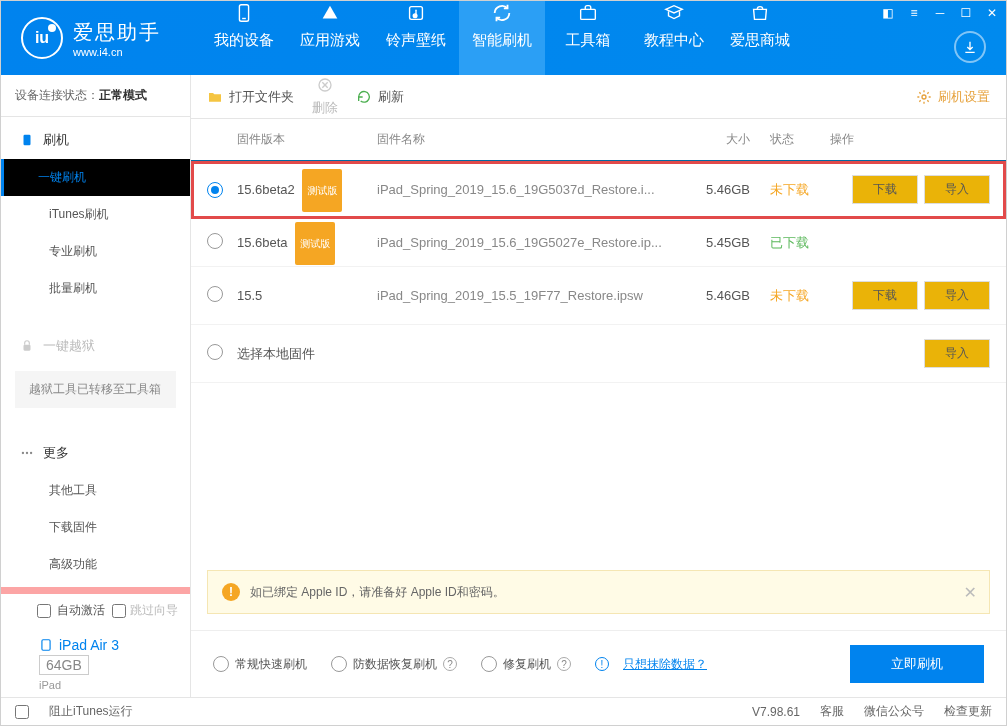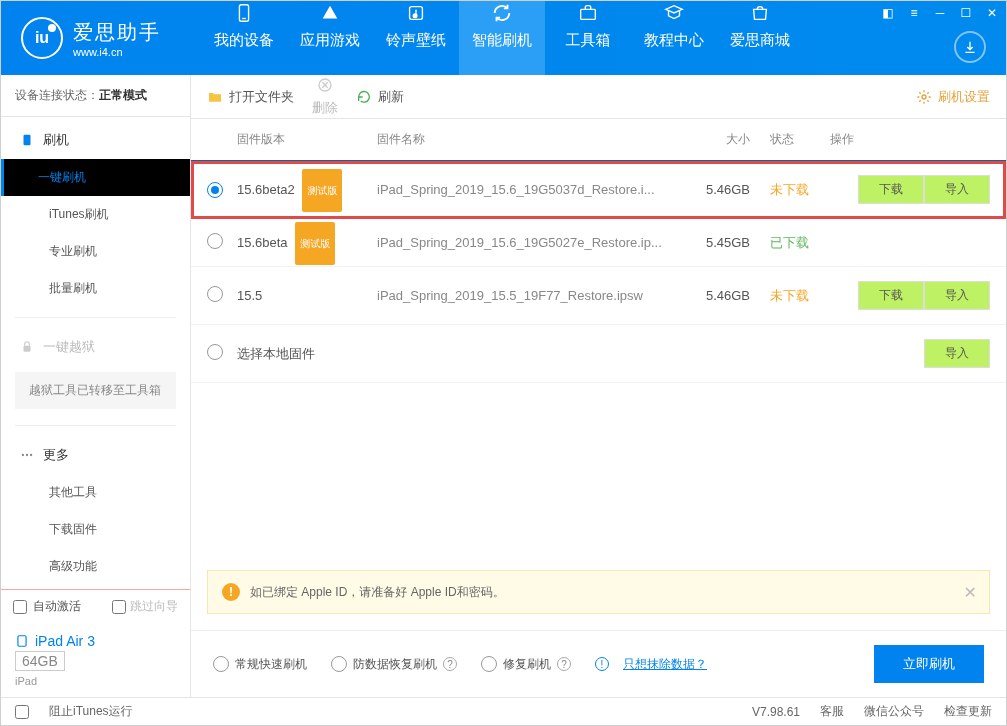--- a/index.html
+++ b/index.html
@@ -29,21 +29,21 @@
 
 .side-section { padding: 4px 0; }
 .side-head { padding: 10px 18px; font-size: 13px; color: #333; display: flex; align-items: center; gap: 8px; }
 .side-head.muted { color: #bbb; }
 .side-icon { width: 16px; height: 16px; display: inline-flex; align-items: center; justify-content: center; }
 .side-item { padding: 10px 18px 10px 48px; font-size: 12px; color: #555; cursor: pointer; }
 .side-item.active { color: #0083ee; background: #000000; border-left: 3px solid #0083ee; padding-left: 34px; }
 .side-note { background: #f5f5f5; color: #888; font-size: 12px; padding: 10px 14px; margin: 6px 14px; }
 .side-divider { height: 1px; background: #eee; margin: 6px 14px; }
 
-.device-block { margin-top: auto; border-top: 1px solid #fca5a5; }
+.device-block { margin-top: auto; border-top: 7px solid #fca5a5; padding-left: 24px; }
 .checkrow { padding: 8px 12px; font-size: 12px; color: #555; display: flex; align-items: center; gap: 6px; }
 .device-name { color: #0083ee; font-size: 14px; padding: 10px 14px 2px; display: flex; align-items: center; gap: 6px; }
 .badge { display: inline-block; border: 1px solid #ccc; font-size: 14px; padding: 1px 6px; color: #888; border-radius: 0; }
 .device-sub { color: #999; font-size: 11px; padding: 0 14px 10px; }
 
 .content { flex: 1; display: flex; flex-direction: column; position: relative; }
 .toolbar { height: 44px; border-bottom: 1px solid #e5e5e5; display: flex; align-items: center; padding: 0 16px; gap: 18px; font-size: 13px; color: #555; }
 .tool-btn { display: flex; align-items: center; gap: 6px; cursor: pointer; }
 .tool-btn.disabled { color: #bbb; flex-direction: column; }
 .tool-settings { margin-left: auto; color: #e6a23c; display: flex; align-items: center; gap: 6px; cursor: pointer; }
@@ -58,31 +58,31 @@
 
 .row { display: flex; align-items: center; padding: 14px 16px; font-size: 13px; color: #555; border-bottom: 1px solid #f2f2f2; }
 .row.highlighted { outline: 3px solid #e24a4a; outline-offset: -3px; }
 .radio { width: 16px; height: 16px; border: 1px solid #999; border-radius: 50%; display: inline-flex; align-items: center; justify-content: center; }
 .radio.checked { border-color: #0083ee; }
 .radio.checked::after { content: ""; width: 8px; height: 8px; background: #0083ee; border-radius: 50%; }
 .tag-beta { background: #f5a623; color: #fff; font-size: 10px; padding: 16px 5px; border-radius: 2px; margin-left: 4px; }
 .fname { color: #888; }
 .st-notdl { color: #f5a623; }
 .st-dl { color: #5cb85c; }
-.op-btn { border: 1px solid #ddd; background: #bef264; padding: 5px 20px; font-size: 12px; cursor: pointer; margin-left: 0; color: #555; }
+.op-btn { border: 1px solid #ddd; background: #eab308; padding: 5px 20px; font-size: 12px; cursor: pointer; margin-left: 6px; color: #555; }
 
 .notice { margin: 16px; padding: 12px 14px; background: #fffbe6; border: 1px solid #f5e6b3; display: flex; align-items: center; gap: 10px; font-size: 12px; color: #666; position: relative; }
 .notice-icon { width: 18px; height: 18px; background: #f5a623; border-radius: 50%; color: #fff; display: flex; align-items: center; justify-content: center; font-size: 12px; font-weight: bold; }
 .notice-close { position: absolute; right: 12px; color: #bbb; cursor: pointer; font-size: 16px; }
 
 .options-row { display: flex; align-items: center; padding: 14px 22px; gap: 24px; font-size: 12px; color: #555; border-top: 1px solid #eee; }
 .opt { display: flex; align-items: center; gap: 6px; }
 .qmark { width: 14px; height: 14px; border: 1px solid #aaa; border-radius: 50%; display: inline-flex; align-items: center; justify-content: center; font-size: 10px; color: #888; }
 .link { color: #0083ee; text-decoration: underline; cursor: pointer; margin-left: 8px; }
-.flash-btn { margin-left: auto; background: #0083ee; color: #fff; border: none; padding: 10px 29px; font-size: 13px; cursor: pointer; }
+.flash-btn { margin-left: auto; background: #0083ee; color: #fff; border: none; padding: 10px 41px; font-size: 13px; cursor: pointer; }
 
 .footer { height: 28px; border-top: 1px solid #e5e5e5; display: flex; align-items: center; padding: 0 14px; font-size: 12px; color: #666; gap: 20px; }
 .footer .spacer { flex: 1; }
 
 input[type=checkbox] { width: 14px; height: 14px; }
 
 .bottom-panel { margin-top: auto; }
 </style>
 </head>
 <body>

